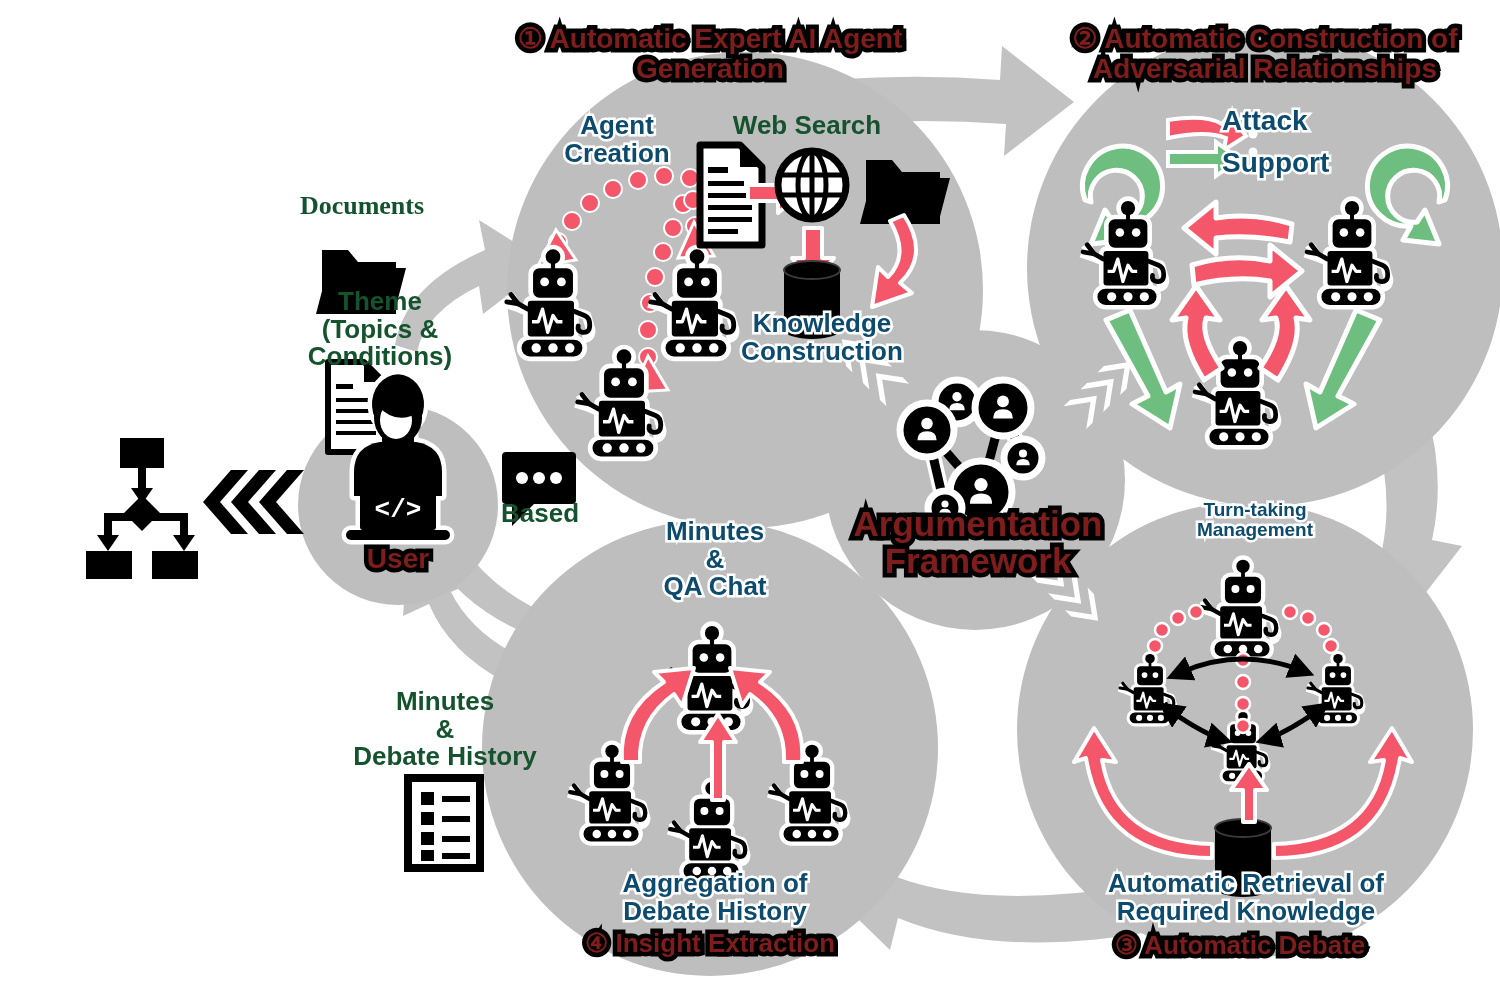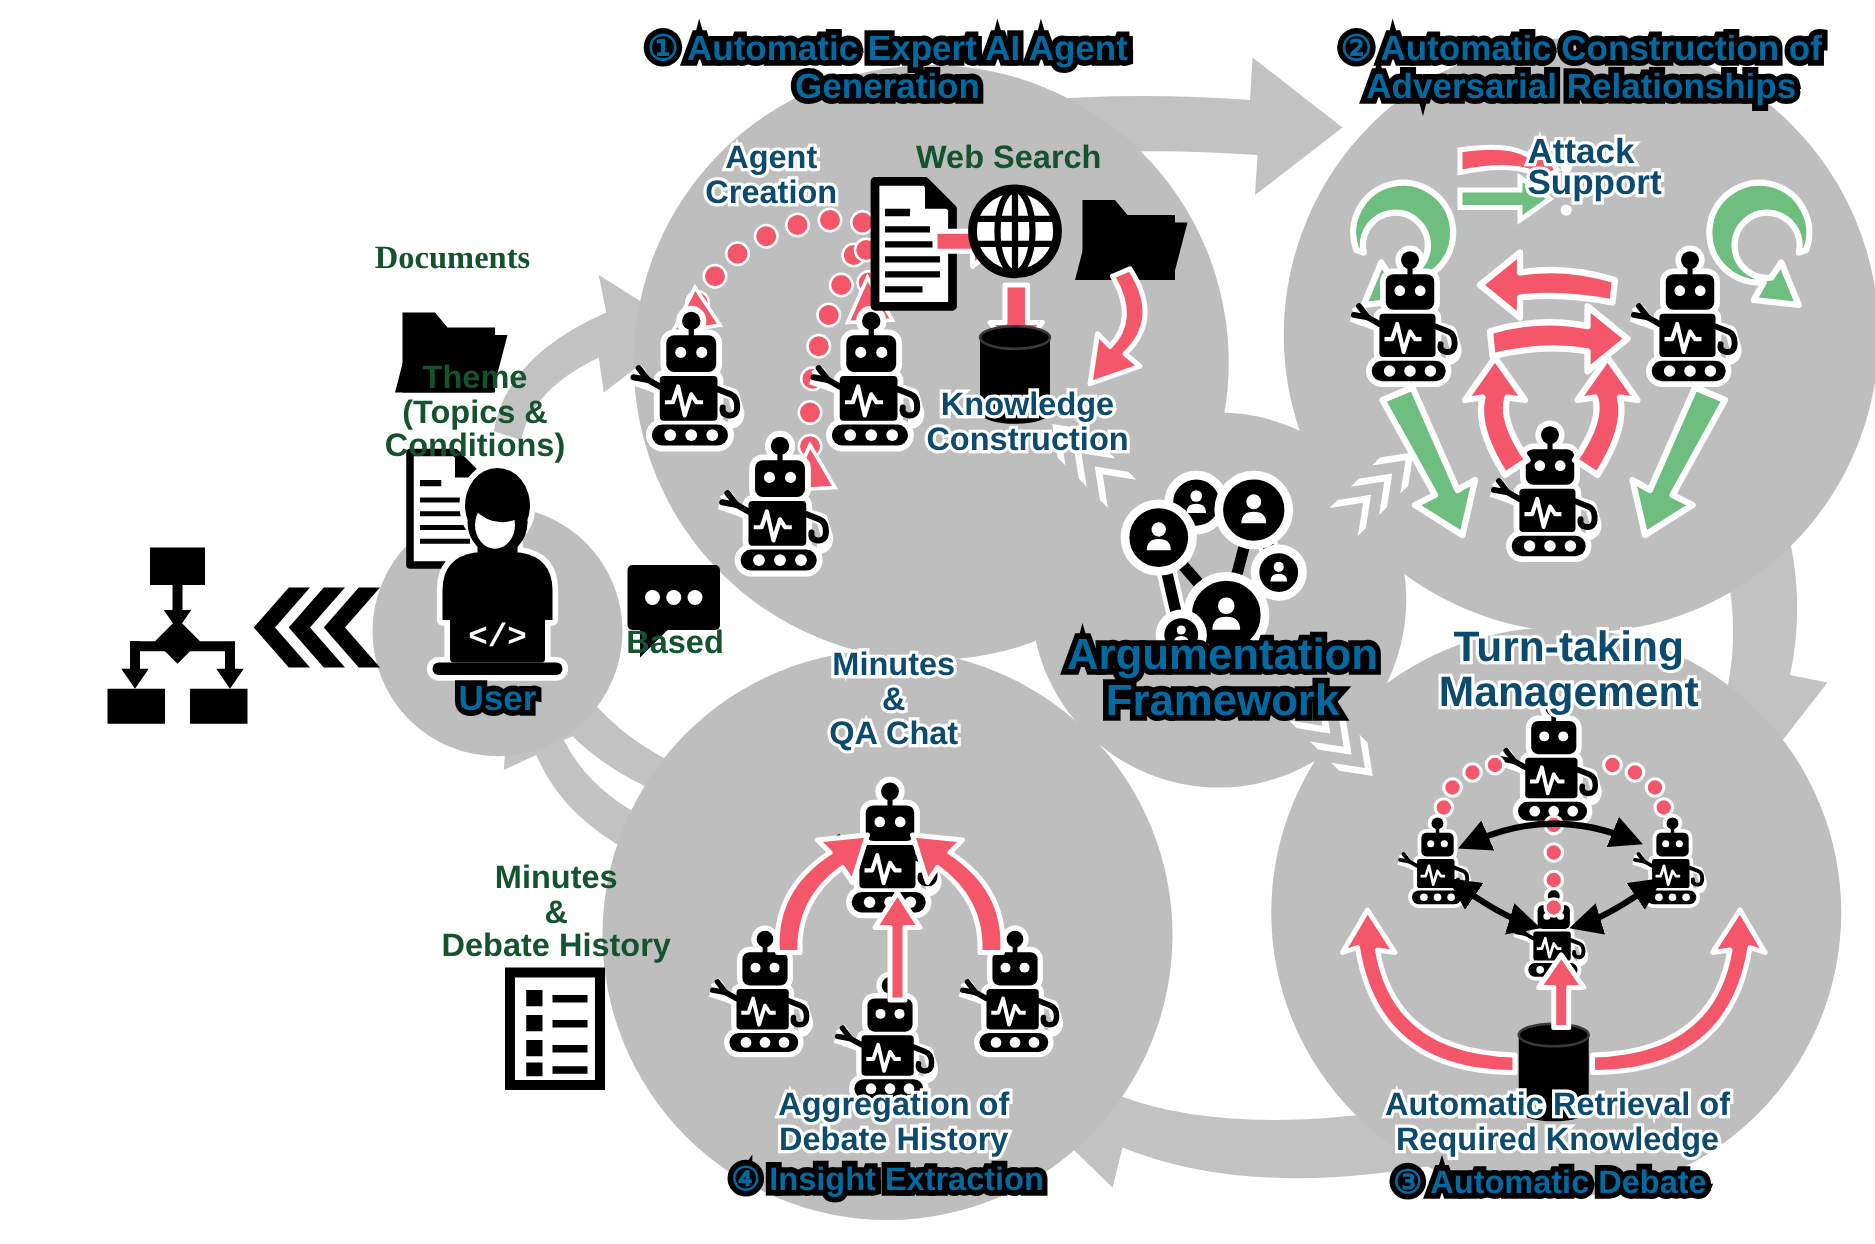--- a/index.html
+++ b/index.html
@@ -3,21 +3,21 @@
 <meta charset="utf-8">
 <style>
   html,body{margin:0;padding:0;background:#ffffff;}
   body{width:1500px;height:995px;overflow:hidden;font-family:"Liberation Sans",sans-serif;}
   #stage{position:relative;width:1500px;height:995px;background:#fff;}
   svg.layer{position:absolute;left:0;top:0;width:1500px;height:995px;}
 
   
   .lbl{position:absolute;font-family:"Liberation Sans",sans-serif;font-weight:bold;
        line-height:1.06;text-align:center;white-space:pre-line;}
-  .black-chip{color:#0369a1;
+  .black-chip{color:#7f1d1d;
        -webkit-text-stroke:9px #000;paint-order:stroke fill;
        text-shadow:0 0 0 #000;}
   .plain-black{color:#14532d;}
   .red-out{color:#0c4a6e;-webkit-text-stroke:5px #ffffff;paint-order:stroke fill;}
 </style>
 </head>
 <body>
 
 <div id="stage">
 
@@ -436,23 +436,23 @@
 <div class="lbl red-out" style="left:532px;top:112px;width:170px;font-size:26px;">Agent
 Creation</div>
 
 <div class="lbl plain-black" style="left:712px;top:112px;width:190px;font-size:26px;">Web Search</div>
 
 <div class="lbl red-out" style="left:722px;top:310px;width:200px;font-size:26px;">Knowledge
 Construction</div>
 
 <div class="lbl red-out" style="left:1222px;top:106px;width:160px;font-size:28px;text-align:left;">Attack</div>
 
-<div class="lbl red-out" style="left:1222px;top:131px;width:190px;font-size:28px;text-align:left;">Support</div>
-
-<div class="lbl red-out" style="left:1140px;top:500px;width:230px;font-size:34px;">Turn-taking
+<div class="lbl red-out" style="left:1222px;top:148px;width:190px;font-size:28px;text-align:left;">Support</div>
+
+<div class="lbl red-out" style="left:1140px;top:500px;width:230px;font-size:19px;">Turn-taking
 Management</div>
 
 <div class="lbl red-out" style="left:1086px;top:870px;width:320px;font-size:26px;">Automatic Retrieval of
 Required Knowledge</div>
 
 <div class="lbl red-out" style="left:620px;top:518px;width:190px;font-size:26px;">Minutes
 &amp;
 QA Chat</div>
 
 <div class="lbl red-out" style="left:590px;top:870px;width:250px;font-size:26px;">Aggregation of

